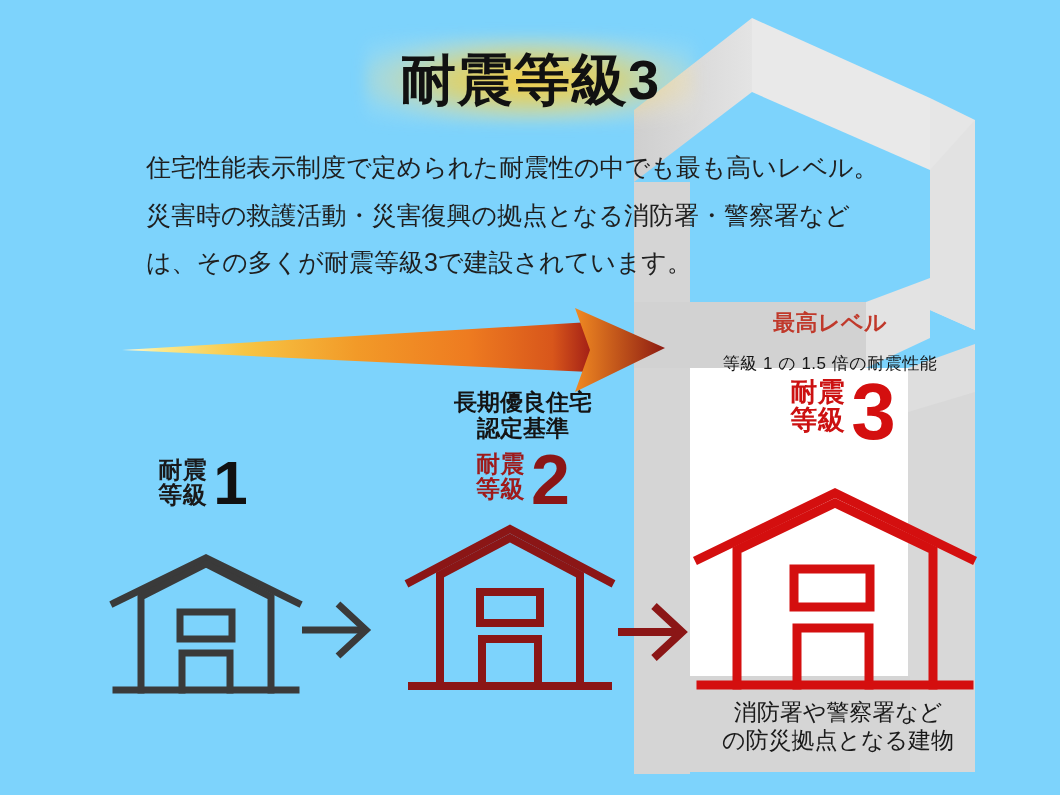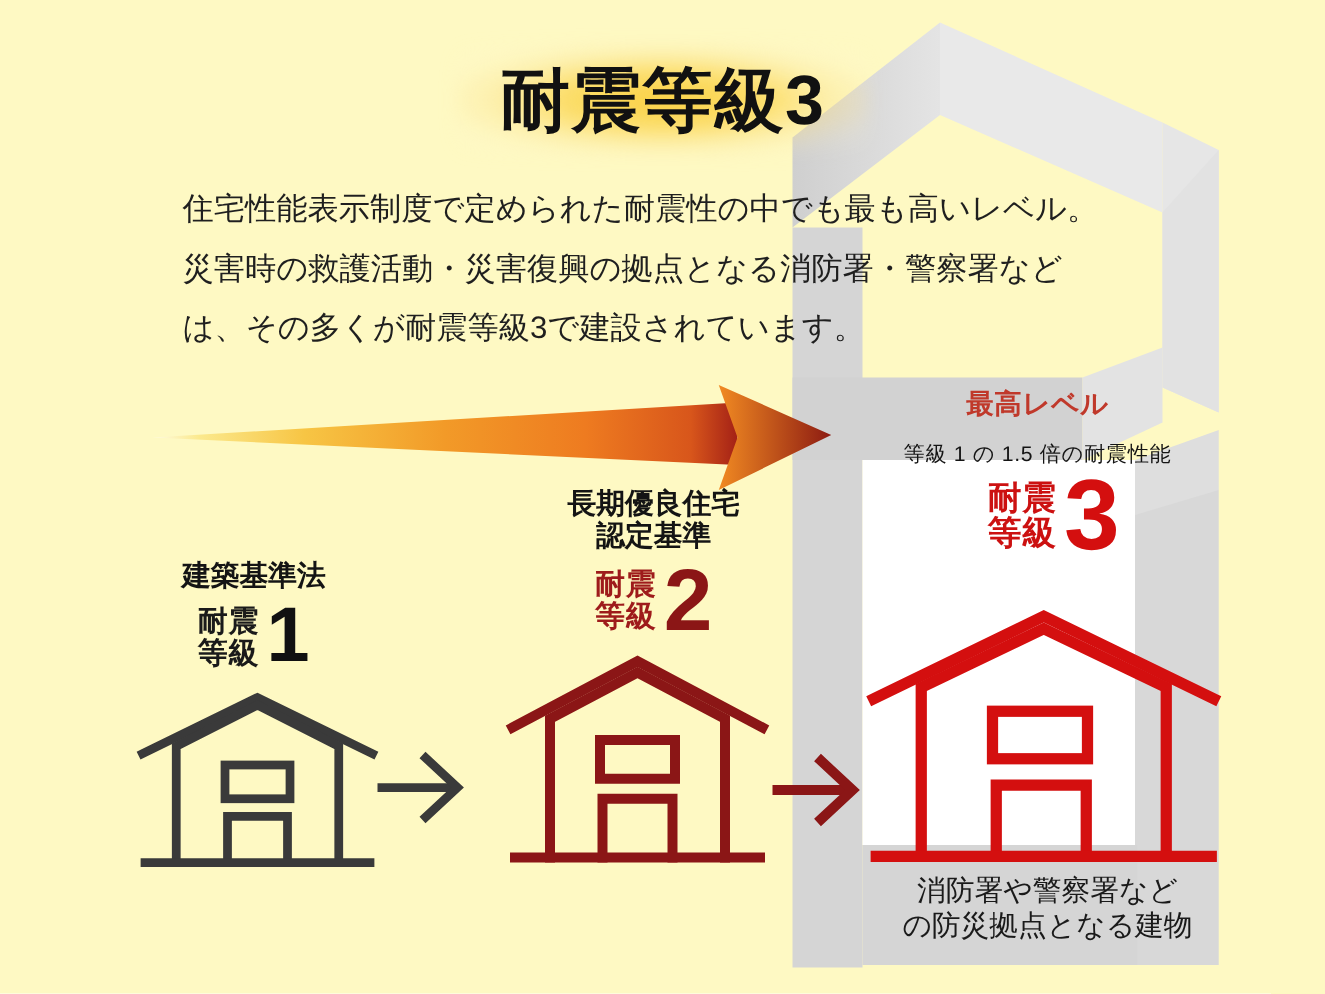--- a/index.html
+++ b/index.html
@@ -4,21 +4,21 @@
 <style>
   html, body {
     margin: 0;
     padding: 0;
     background: #ffffff;
   }
   #stage {
     position: relative;
     width: 1060px;
     height: 795px;
-    background: #fef9c3;
+    background: #7dd3fc;
     overflow: hidden;
     font-family: "Liberation Sans", "DejaVu Sans", sans-serif;
     color: #1a1a1a;
   }
 
   
   #bg-three {
     position: absolute;
     left: 0; top: 0;
     width: 1060px; height: 795px;
@@ -111,21 +111,21 @@
   .col-head {
     text-align: center;
     font-weight: 700;
     line-height: 1.15;
     color: #141414;
     white-space: nowrap;
   }
 
   .grade-row {
     display: flex;
-    align-items: center;
+    align-items: flex-start;
     justify-content: center;
     gap: 6px;
   }
   .grade-kanji {
     text-align: center;
     font-weight: 700;
     line-height: 1.05;
     letter-spacing: 0.5px;
   }
   .grade-kanji span { display: block; }
@@ -243,21 +243,20 @@
 
     <polygon points="455,8 545,48 455,92 470,50" fill="url(#headGrad)"></polygon>
   </svg>
 
   <div id="annotation">
     <div id="annot-top">最高レベル</div>
     <div id="annot-sub">等級 1 の 1.5 倍の耐震性能</div>
   </div>
 
   <div id="col1" class="col">
-    <div class="col-head">建築基準法</div>
     <div class="grade-row">
       <div class="grade-kanji">
         <span>耐震</span>
         <span>等級</span>
       </div>
       <div class="grade-num">1</div>
     </div>
   </div>
 
   <div id="col2" class="col">

